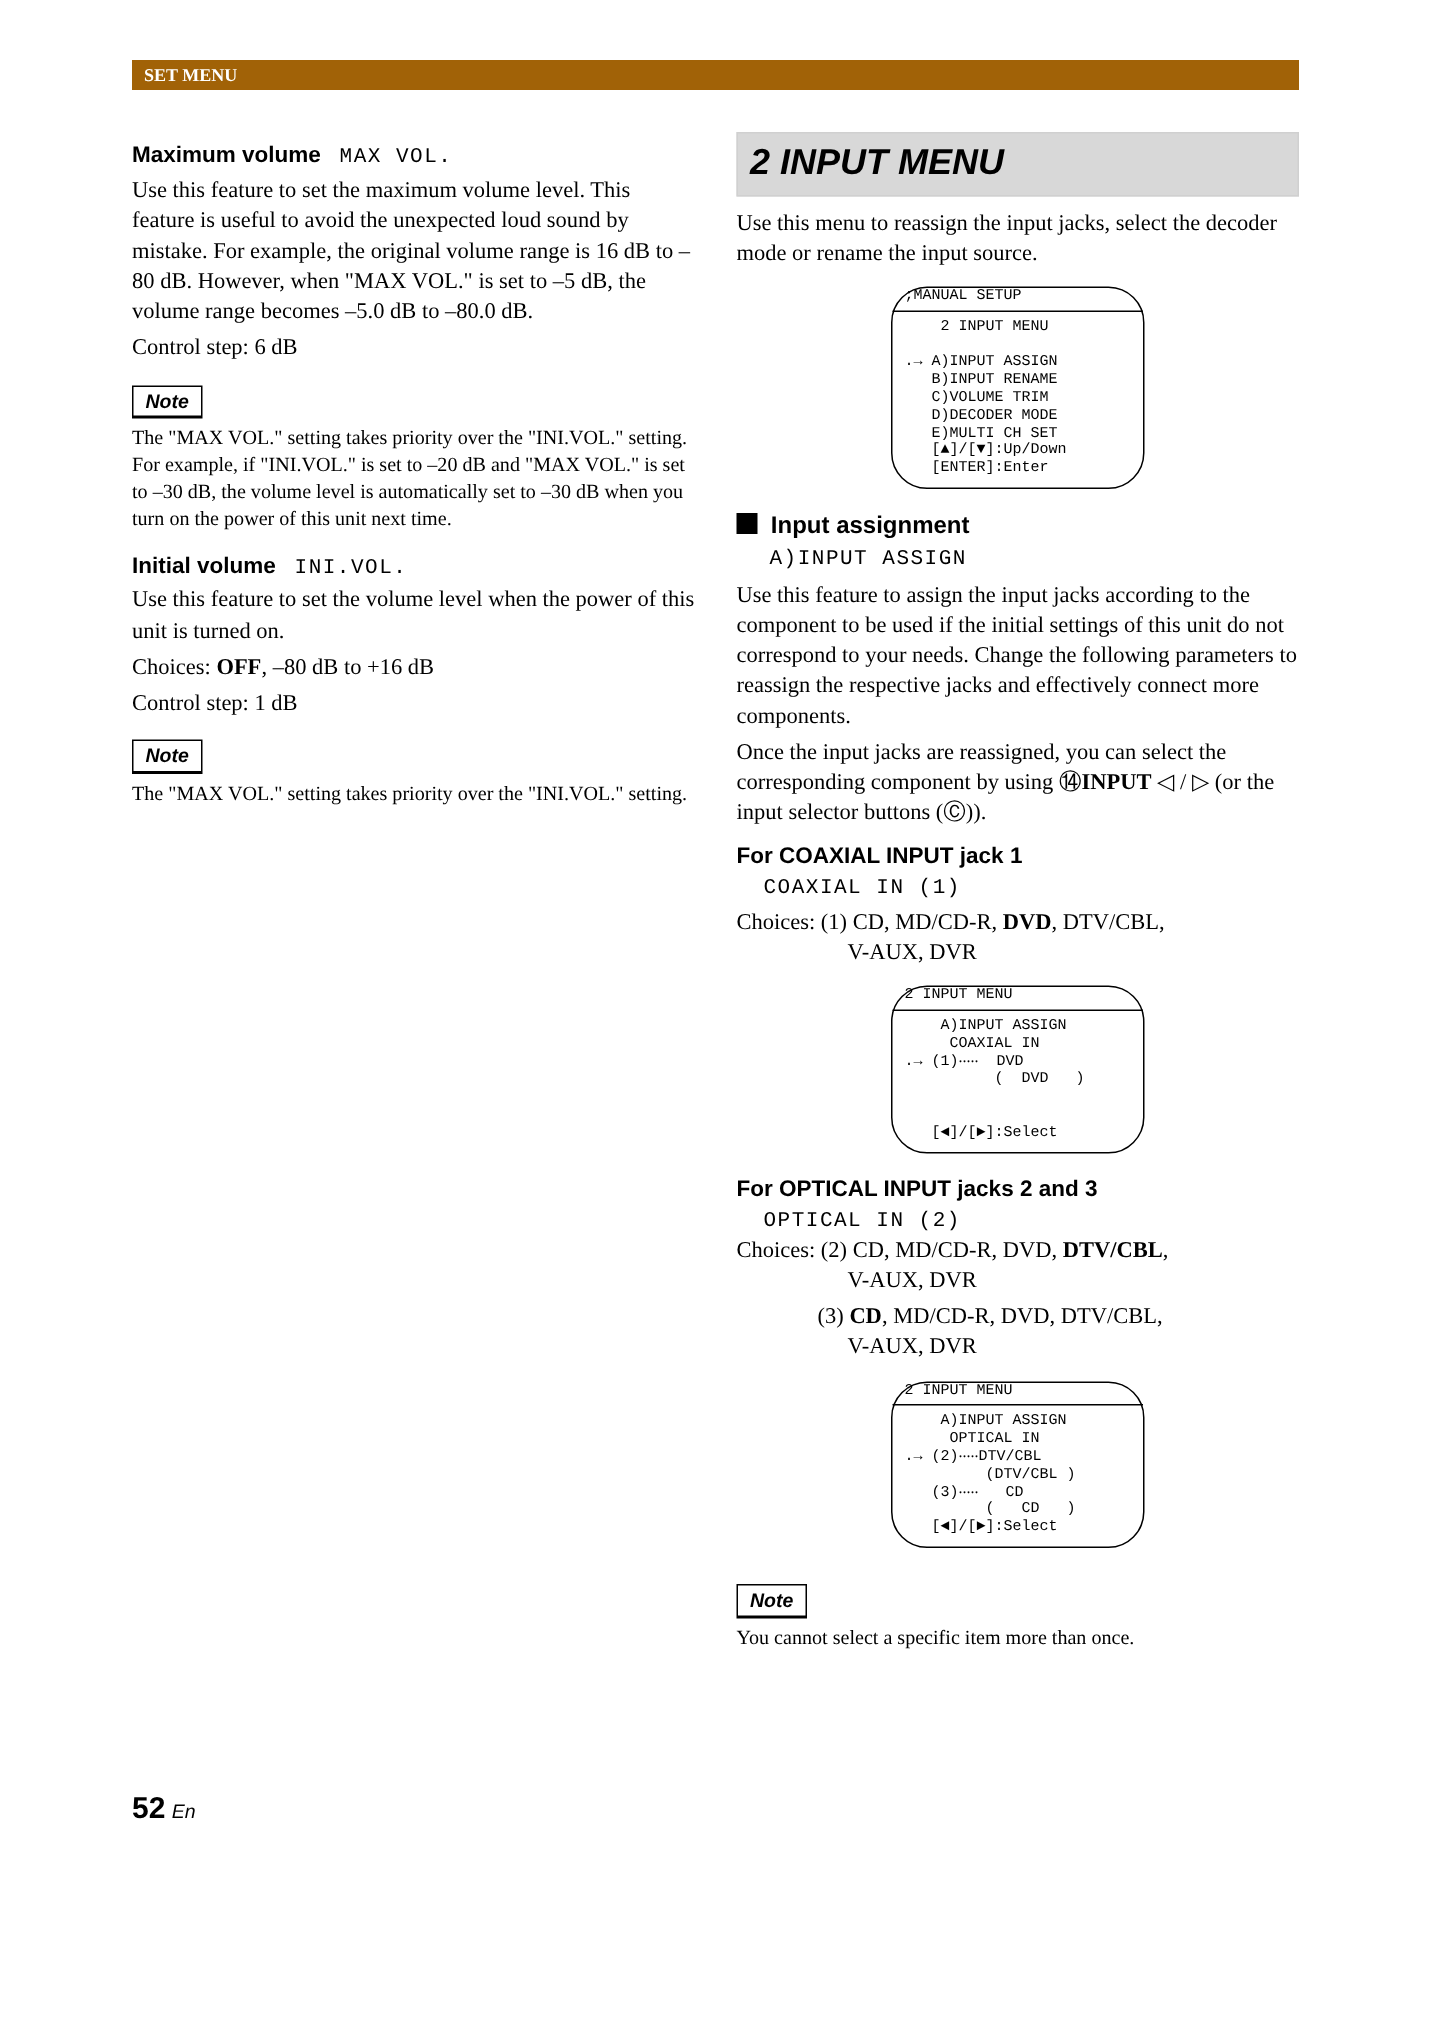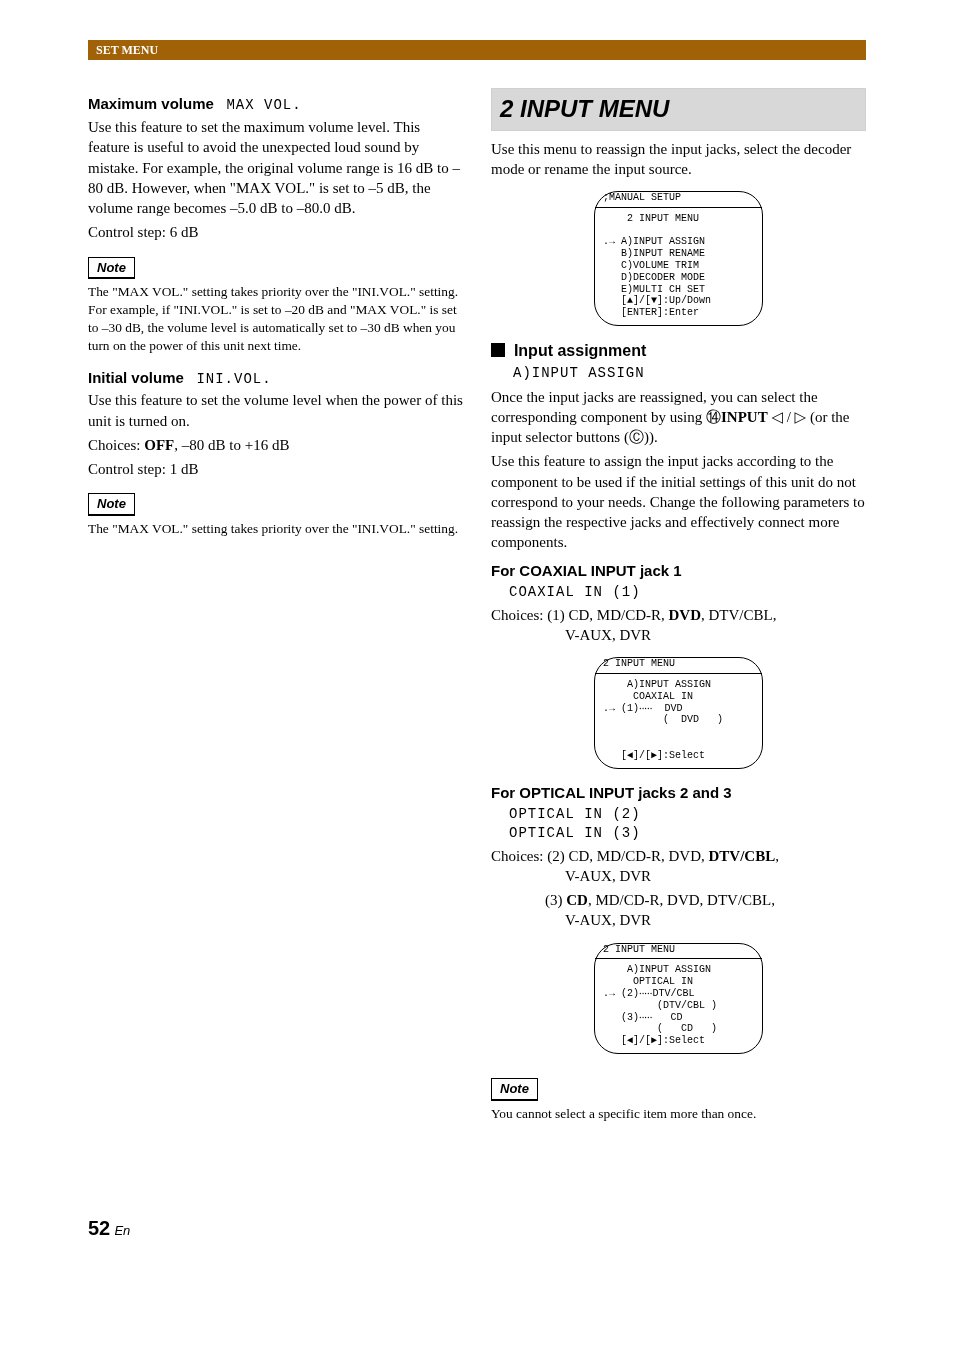--- a/index.html
+++ b/index.html
@@ -179,26 +179,26 @@
    D)DECODER MODE
    E)MULTI CH SET
    [▲]/[▼]:Up/Down
    [ENTER]:Enter</div>
     </div>
 
     <div class="h2line">
       <span class="sq"></span>&nbsp;&nbsp;<span>Input assignment</span>
     </div>
     <div class="h2code">A)INPUT ASSIGN</div>
+    <p class="para">Use this feature to assign the input jacks according to the component to be used if the initial settings of this unit do not correspond to your needs. Change the following parameters to reassign the respective jacks and effectively connect more components.</p>
     <p class="para">
       <span>Once the input jacks are reassigned, you can select the corresponding component by using </span><span>⑭</span><span class="bold">INPUT</span>
       <span class="tri">◁</span> / <span class="tri">▷</span>
       <span> (or the input selector buttons (</span><span>Ⓒ</span><span>)).</span>
     </p>
-    <p class="para">Use this feature to assign the input jacks according to the component to be used if the initial settings of this unit do not correspond to your needs. Change the following parameters to reassign the respective jacks and effectively connect more components.</p>
 
     <div class="subhead" style="margin-top:8px">For COAXIAL INPUT jack 1</div>
     <div class="lcd" style="margin-left:18px;margin-bottom:3px">COAXIAL IN (1)</div>
     <div class="choice-block">
       <span>Choices: (1) CD, MD/CD-R, </span><span class="bold">DVD</span><span>, DTV/CBL,</span><br>
       <span class="choice-indent">V-AUX, DVR</span>
     </div>
 
     <div class="osd">
       <div class="osd-title">2 INPUT MENU</div>
@@ -206,21 +206,20 @@
      COAXIAL IN
 .→ (1)‧‧‧‧‧  DVD
           (  DVD   )
 
 
    [◄]/[►]:Select</div>
     </div>
 
     <div class="subhead">For OPTICAL INPUT jacks 2 and 3</div>
     <div class="lcd" style="margin-left:18px">OPTICAL IN (2)</div>
-    <div class="lcd" style="margin-left:18px;margin-bottom:3px">OPTICAL IN (3)</div>
 
     <div class="choice-block">
       <span>Choices: (2) CD, MD/CD-R, DVD, </span><span class="bold">DTV/CBL</span><span>,</span><br>
       <span class="choice-indent">V-AUX, DVR</span>
     </div>
     <div class="choice-block" style="padding-left:54px">
       <span>(3) </span><span class="bold">CD</span><span>, MD/CD-R, DVD, DTV/CBL,</span><br>
       <span style="padding-left:20px;display:inline-block">V-AUX, DVR</span>
     </div>
 

